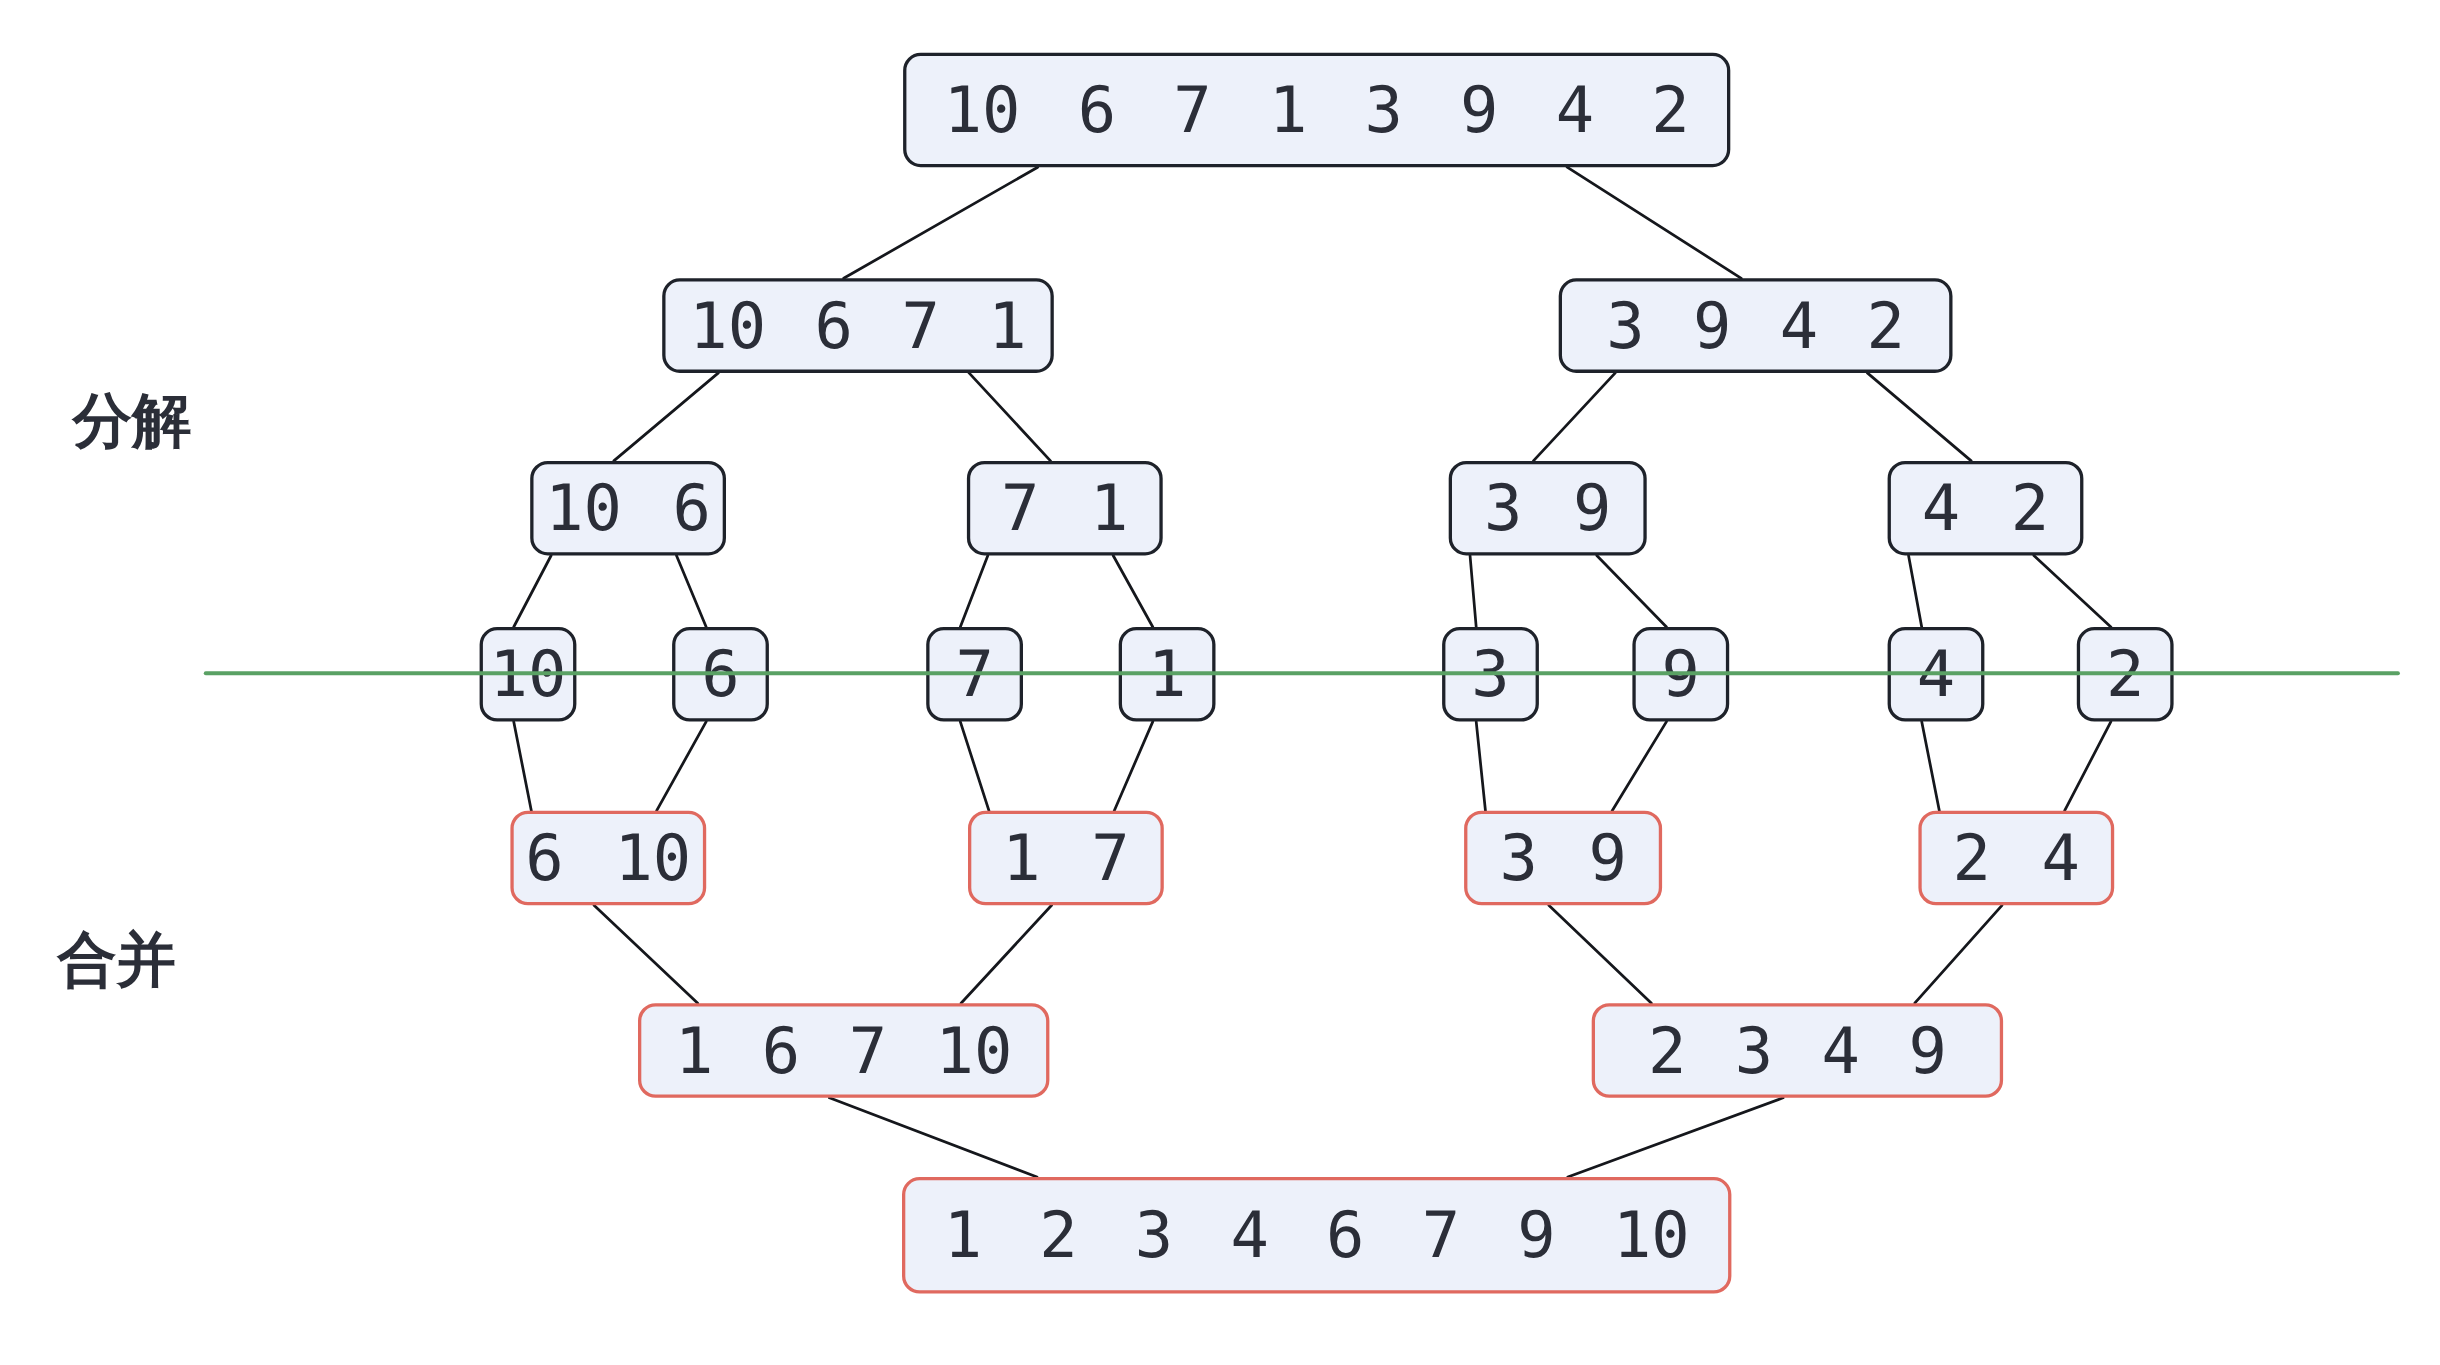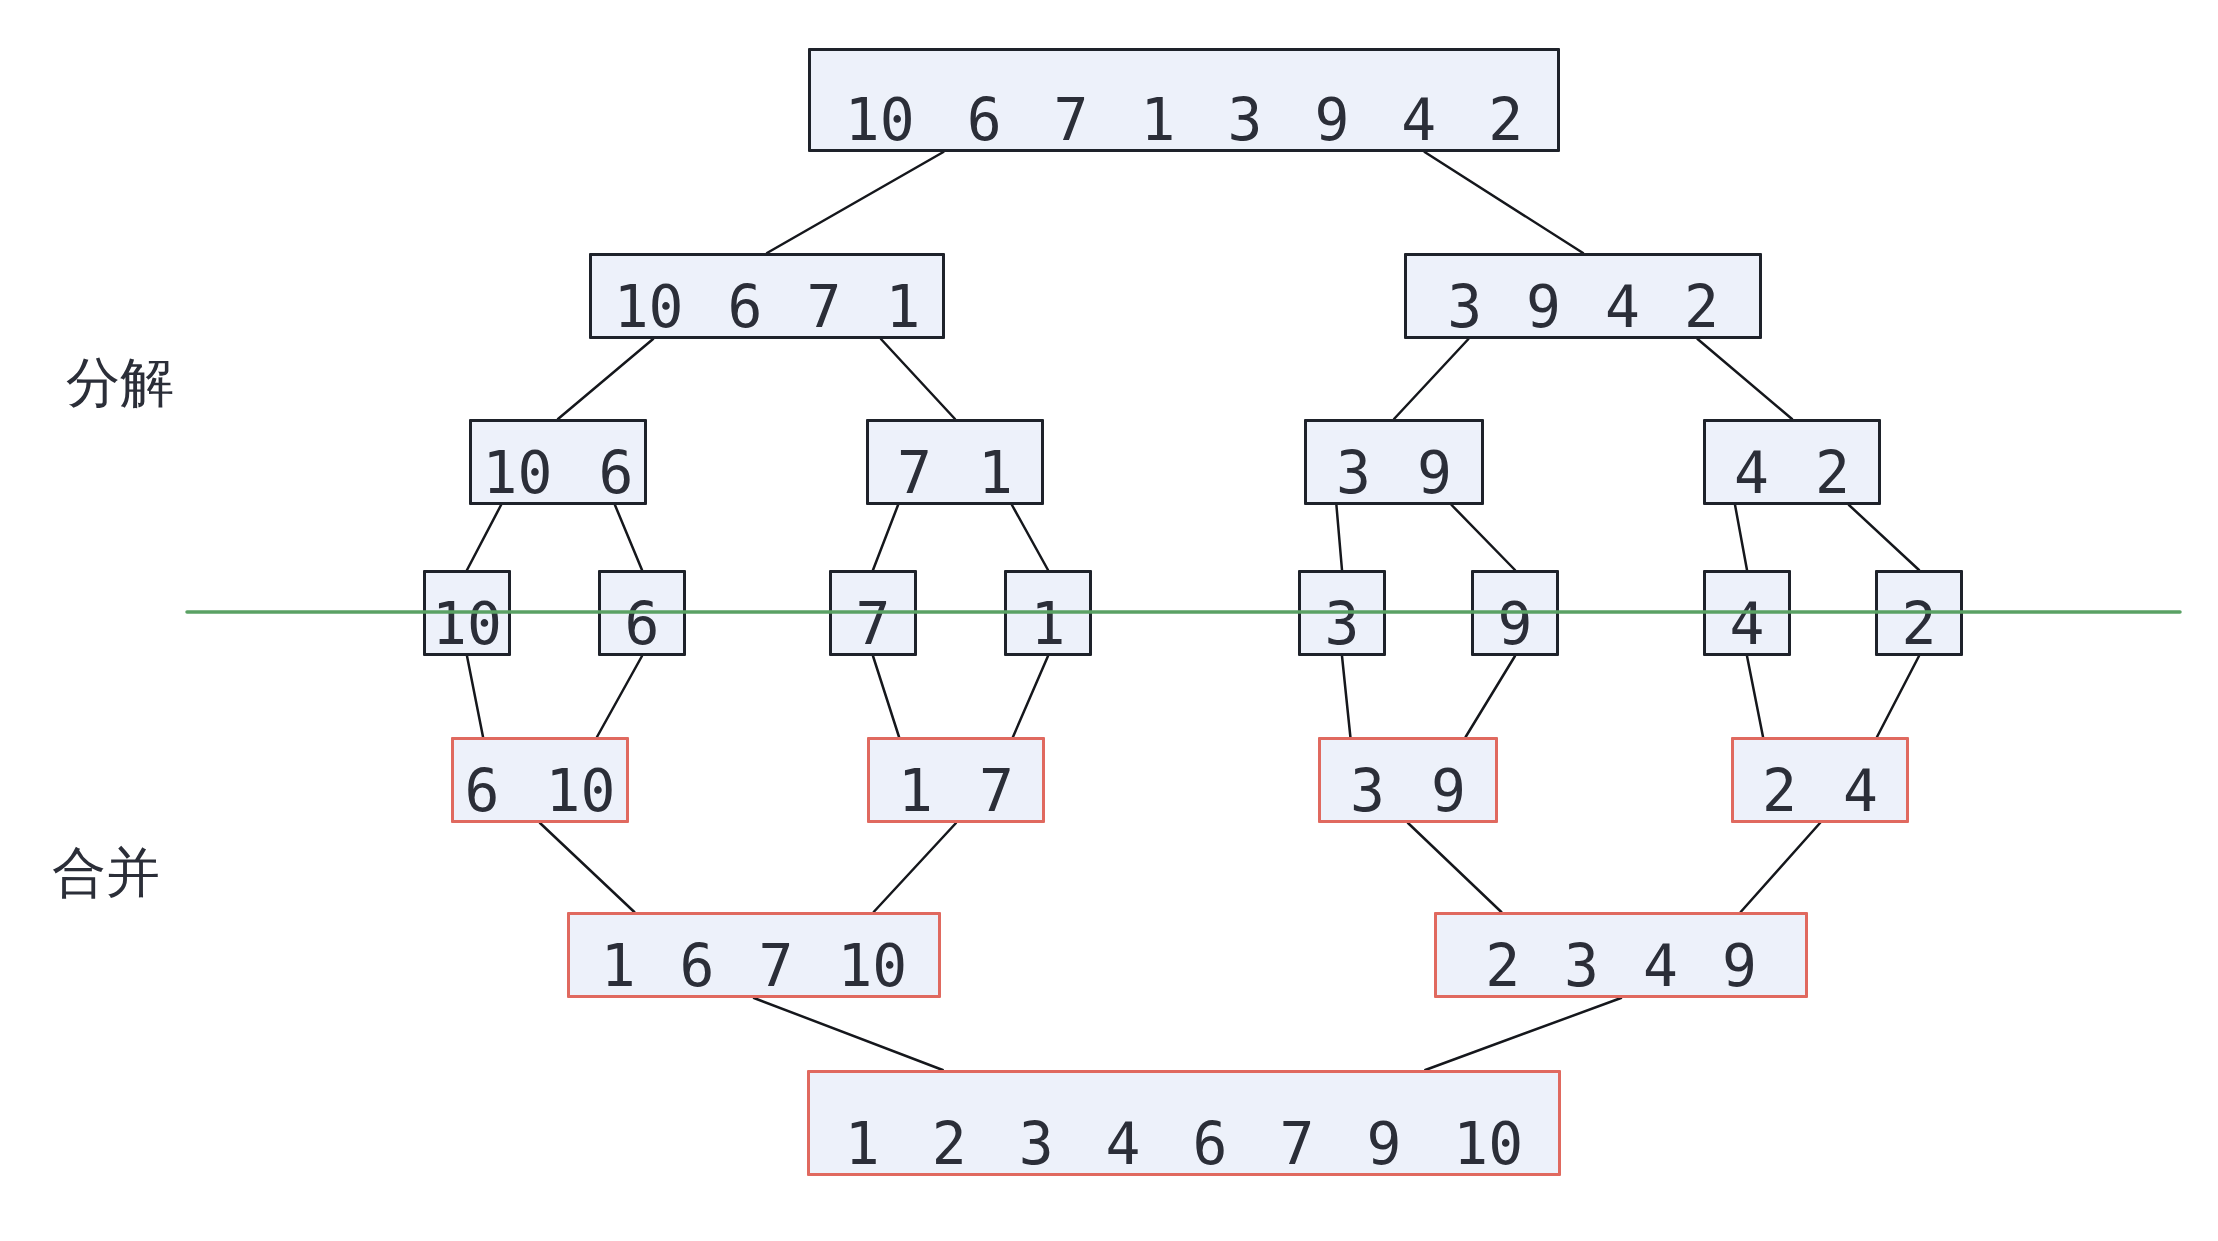--- a/index.html
+++ b/index.html
@@ -11,39 +11,40 @@
     font-family:"DejaVu Sans","Liberation Sans",sans-serif;
   }
   .layer{position:absolute;left:0;top:0;width:2218px;height:1241px;}
   #connector-layer{z-index:0;}
   #node-layer{position:absolute;left:0;top:0;width:2218px;height:1241px;z-index:1;}
   #divider-layer{z-index:2;pointer-events:none;}
   .box{
     position:absolute;
     box-sizing:border-box;
     display:flex;
-    align-items:flex-end;
+    align-items:center;
     justify-content:center;
     background:var(--box-fill,#edf1fa);
     border:3px solid var(--divide-border,#1e222a);
-    border-radius:1px;
+    border-radius:16px;
     font-family:"DejaVu Sans Mono","Liberation Mono",monospace;
     font-size:58px;
     color:var(--digit-text,#2b2e38);
     line-height:1;
+    margin-left:13px;
   }
   .box.merge{border-color:var(--merge-border,#e0695f);}
   .box.n8{gap:52px;}
   .box.n4{gap:44px;}
   .box.n2{gap:46px;}
   .box.n1{gap:0;}
   .phase-label{
     position:absolute;
     font-size:54px;
-    font-weight:400;
+    font-weight:700;
     color:var(--digit-text,#2b2e38);
     z-index:1;
     white-space:nowrap;
   }
 </style>
 </head>
 <body>
 
 <div class="canvas">
   <svg id="connector-layer" class="layer">

